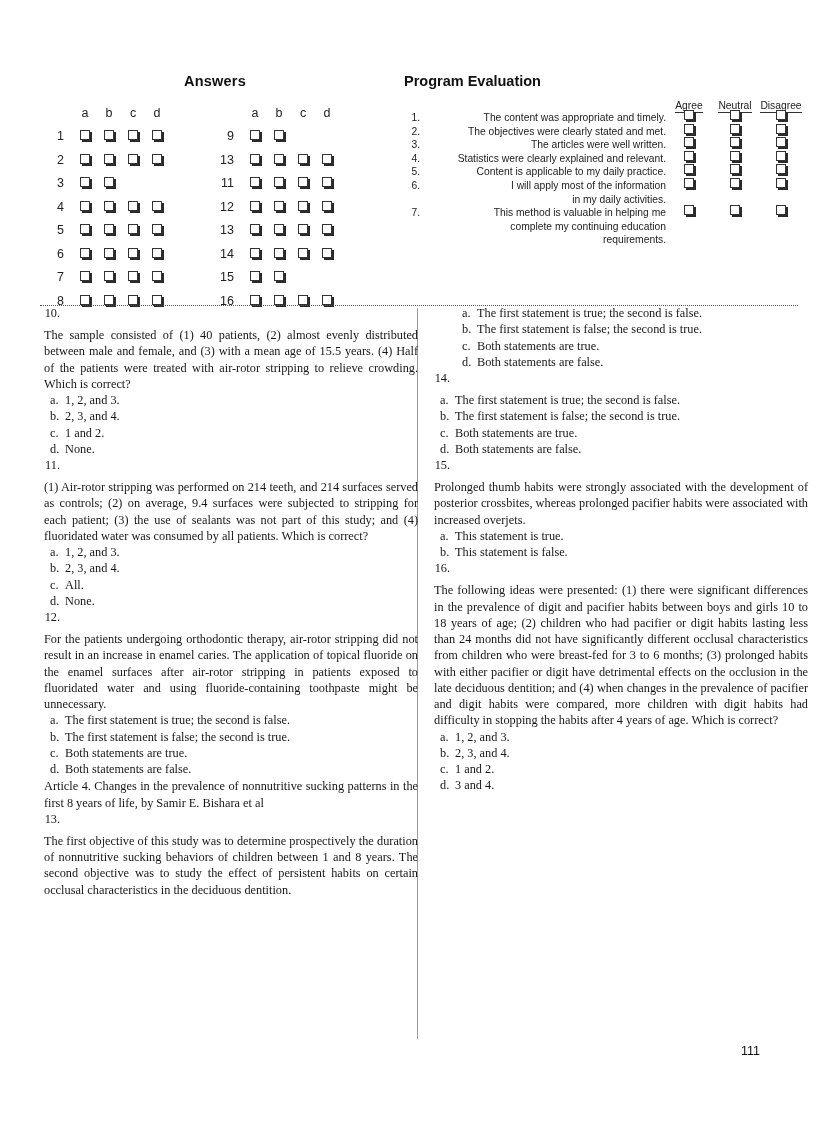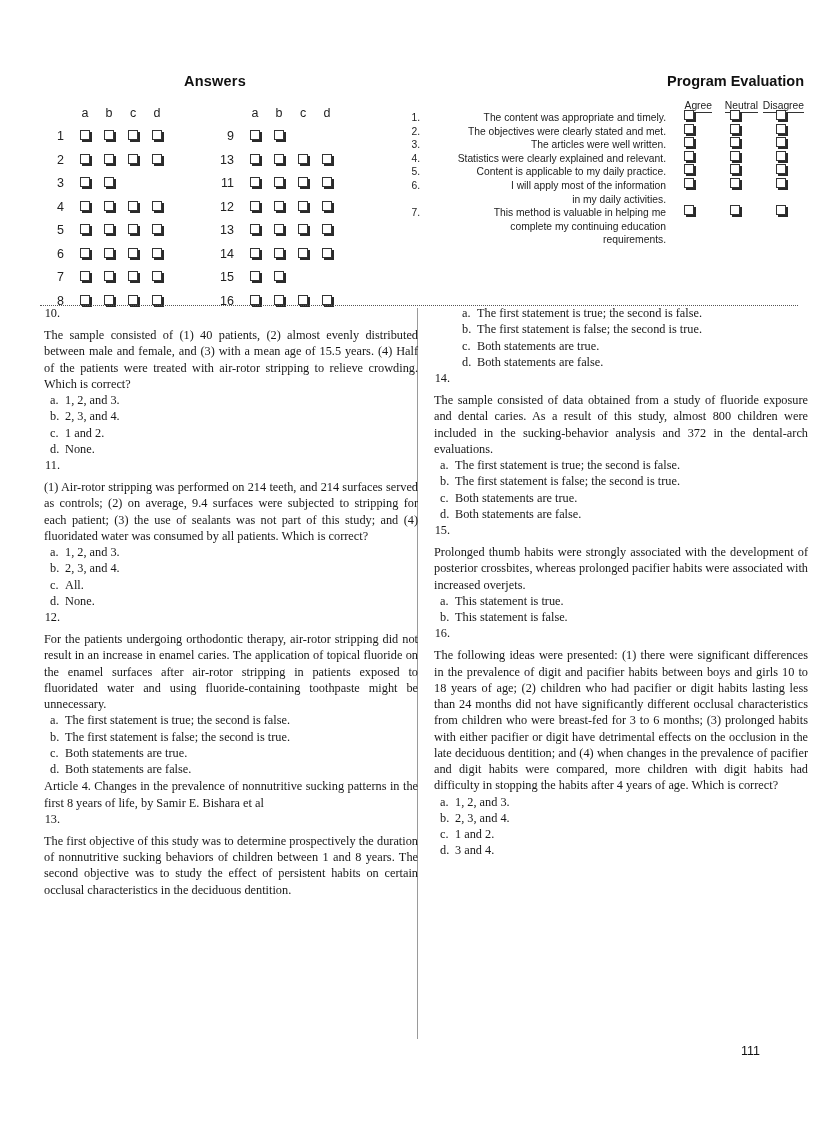--- a/index.html
+++ b/index.html
@@ -95,34 +95,34 @@
   .eval-block {
     position: absolute;
     left: 404px;
     top: 58px;
     width: 400px;
   }
   .eval-title {
     font-family: "Liberation Sans", sans-serif;
     font-weight: bold;
     font-size: 14.5px;
-    text-align: right;
+    text-align: left;
     margin: 0 0 11px 0;
     color: #111;
   }
   .eval-table {
     width: 100%;
     border-collapse: collapse;
     font-family: "Liberation Sans", sans-serif;
     font-size: 10.3px;
     color: #222;
   }
   .eval-table td, .eval-table th { padding: 0; }
   .eval-hdr-cell {
-    text-align: right;
+    text-align: center;
     width: 46px;
     font-weight: normal;
     padding-bottom: 9px;
   }
   .eval-hdr-cell span {
     border-bottom: 1px solid #333;
     padding-bottom: 1px;
   }
   .eval-spacer-hdr { width: auto; }
   .eval-item-num {
@@ -559,21 +559,20 @@
         <span class="opt-letter">c.</span>
         <span class="opt-text">Both statements are true.</span>
       </div>
       <div class="opt-standalone">
         <span class="opt-letter">d.</span>
         <span class="opt-text">Both statements are false.</span>
       </div>
       <div class="q-item">
         <div class="q-num">14.</div>
         <div class="q-body">
-          <div class="q-stem">The sample consisted of data obtained from a study of fluoride exposure and dental caries. As a result of this study, almost 800 children were included in the sucking-behavior analysis and 372 in the dental-arch evaluations.</div>
           <div class="opt">
             <span class="opt-letter">a.</span>
             <span class="opt-text">The first statement is true; the second is false.</span>
           </div>
           <div class="opt">
             <span class="opt-letter">b.</span>
             <span class="opt-text">The first statement is false; the second is true.</span>
           </div>
           <div class="opt">
             <span class="opt-letter">c.</span>

